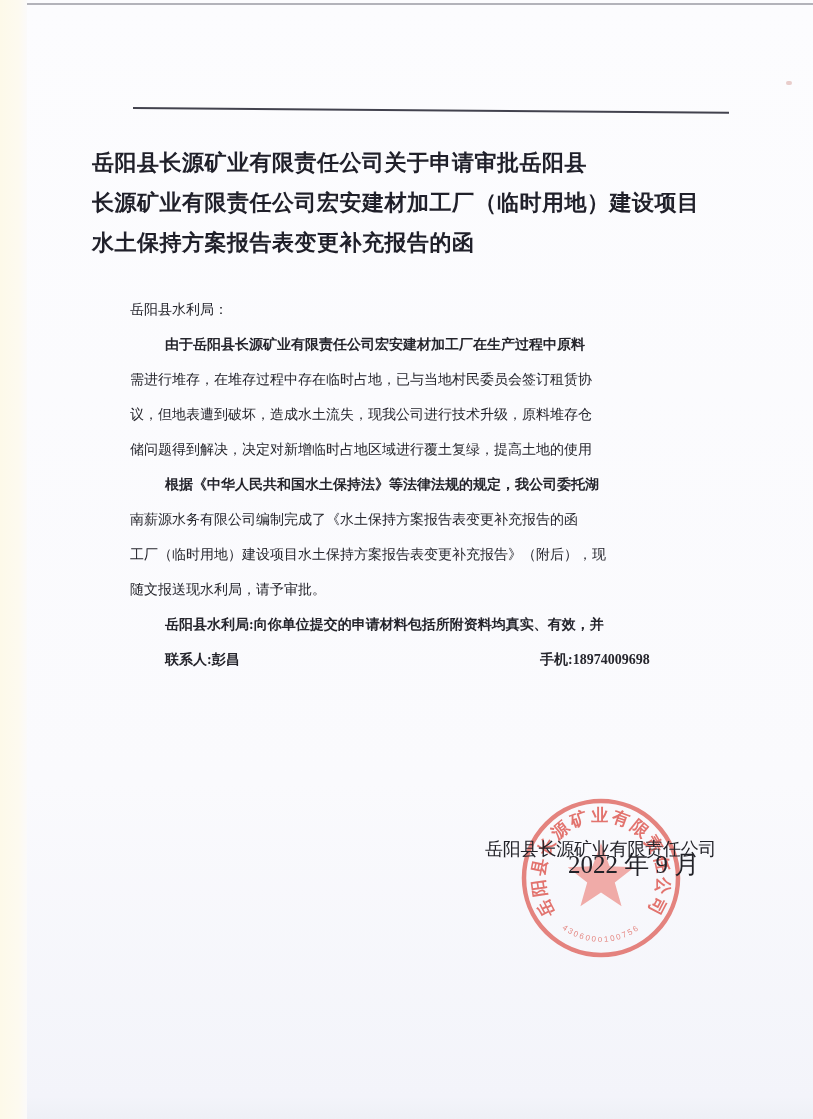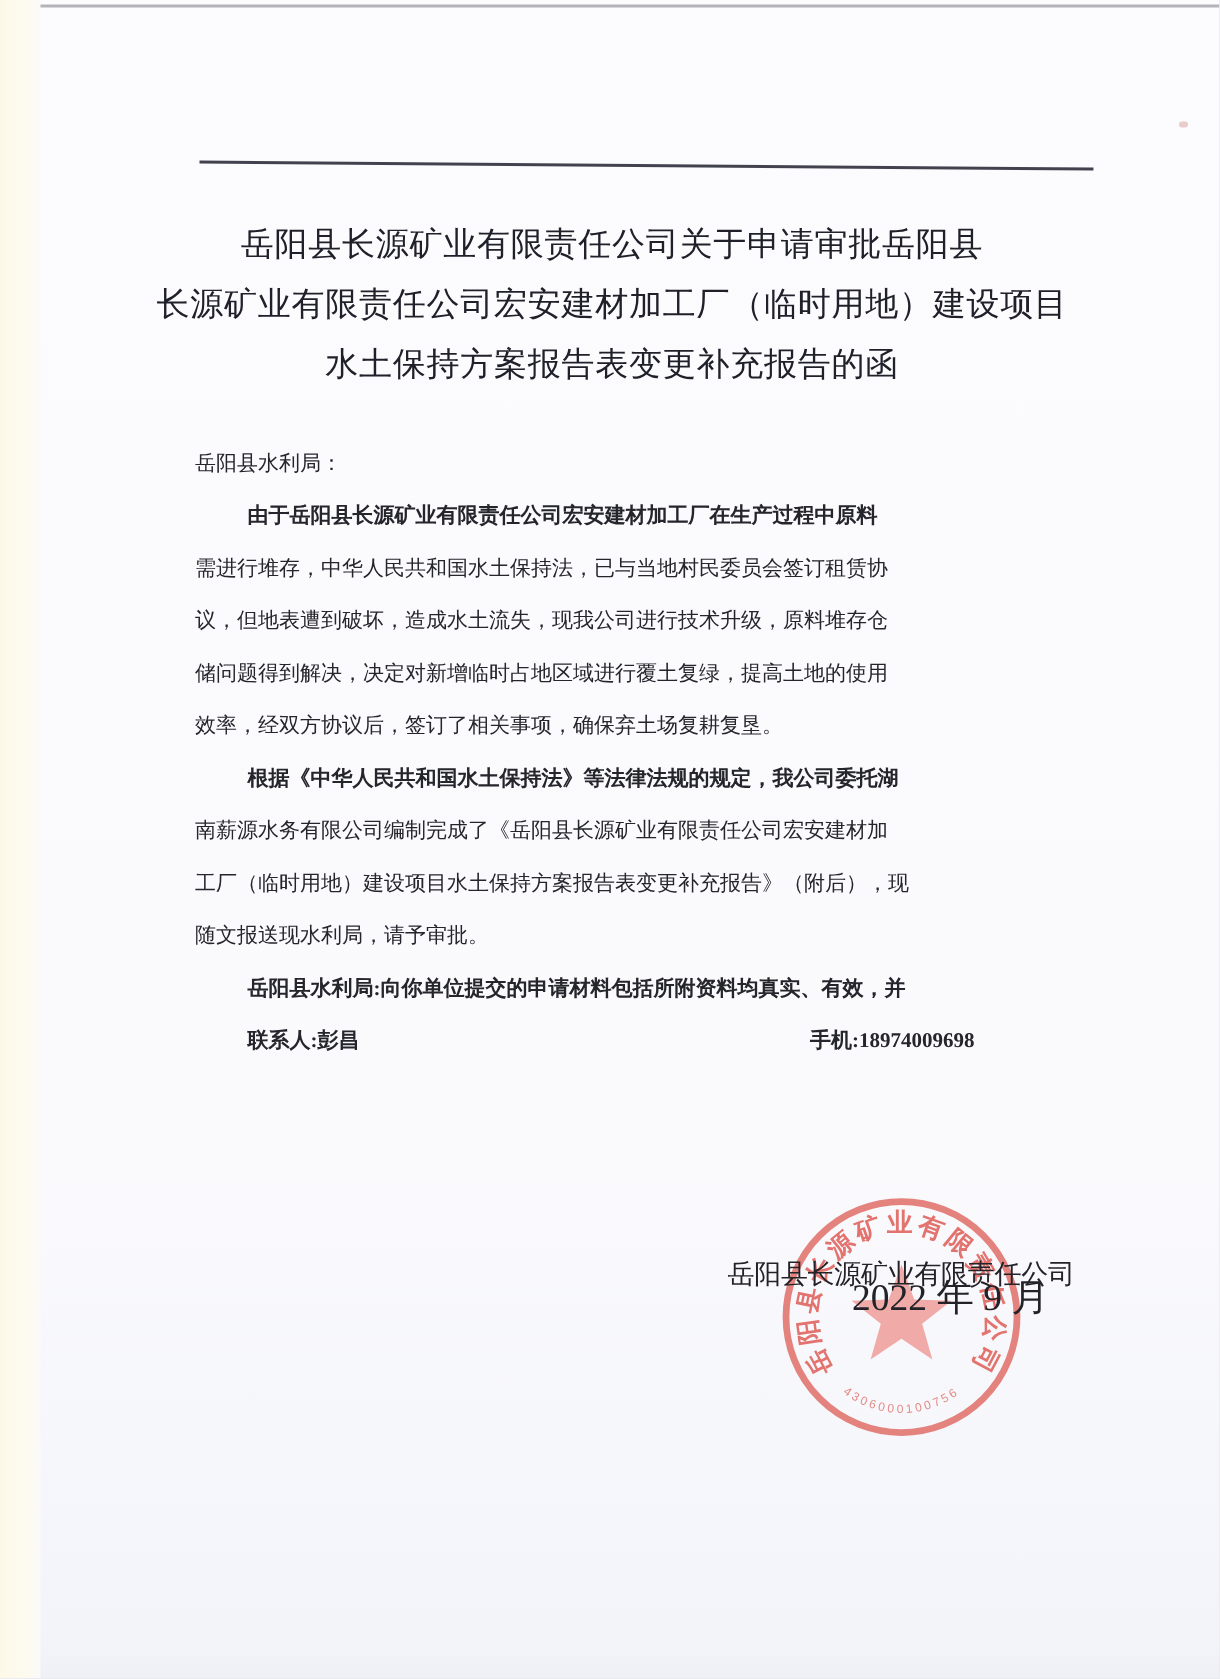--- a/index.html
+++ b/index.html
@@ -26,22 +26,22 @@
     background:#d9a6a0; opacity:.55; border-radius:2px;
   }
   
   .header-rule {
     position:absolute; left:133px; top:107px; width:596px; height:1.6px;
     background:#42424e; transform:rotate(0.45deg); transform-origin:left center;
   }
   
   .title {
     position:absolute; left:92px; top:143px; width:632px;
-    text-align:center; font-family:"Liberation Sans","DejaVu Sans",sans-serif;
-    font-weight:400; font-size:22px; line-height:40px; color:#20202a;
+    font-family:"Liberation Sans","DejaVu Sans",sans-serif;
+    font-weight:700; font-size:22px; line-height:40px; color:#20202a;
     letter-spacing:0.5px; white-space:nowrap;
   }
   
   .body-text {
     position:absolute; left:130px; top:292px; width:580px;
     font-size:14px; line-height:35px; color:#25252c; white-space:nowrap;
   }
   .line { height:35px; }
   .indent { text-indent:35px;font-weight:bold; }
   .contact-line { position:relative; }
@@ -72,26 +72,25 @@
 
   <div class="title">
     <div>岳阳县长源矿业有限责任公司关于申请审批岳阳县</div>
     <div>长源矿业有限责任公司宏安建材加工厂（临时用地）建设项目</div>
     <div>水土保持方案报告表变更补充报告的函</div>
   </div>
 
   <div class="body-text">
     <div class="line">岳阳县水利局：</div>
     <div class="line indent">由于岳阳县长源矿业有限责任公司宏安建材加工厂在生产过程中原料</div>
-    <div class="line">需进行堆存，中华人民共和国水土保持法，已与当地村民委员会签订租赁协</div>
+    <div class="line">需进行堆存，在堆存过程中存在临时占地，已与当地村民委员会签订租赁协</div>
     <div class="line">议，但地表遭到破坏，造成水土流失，现我公司进行技术升级，原料堆存仓</div>
     <div class="line">储问题得到解决，决定对新增临时占地区域进行覆土复绿，提高土地的使用</div>
-    <div class="line">效率，经双方协议后，签订了相关事项，确保弃土场复耕复垦。</div>
     <div class="line indent">根据《中华人民共和国水土保持法》等法律法规的规定，我公司委托湖</div>
-    <div class="line">南薪源水务有限公司编制完成了《岳阳县长源矿业有限责任公司宏安建材加</div>
+    <div class="line">南薪源水务有限公司编制完成了《水土保持方案报告表变更补充报告的函</div>
     <div class="line">工厂（临时用地）建设项目水土保持方案报告表变更补充报告》（附后），现</div>
     <div class="line">随文报送现水利局，请予审批。</div>
     <div class="line indent">岳阳县水利局:向你单位提交的申请材料包括所附资料均真实、有效，并</div>
     <div class="line indent contact-line">
       <span>联系人:彭昌</span>
       <span class="phone">手机:18974009698</span>
     </div>
   </div>
 
   <svg class="seal-svg" width="174" height="174" viewBox="-87 -87 174 174">

